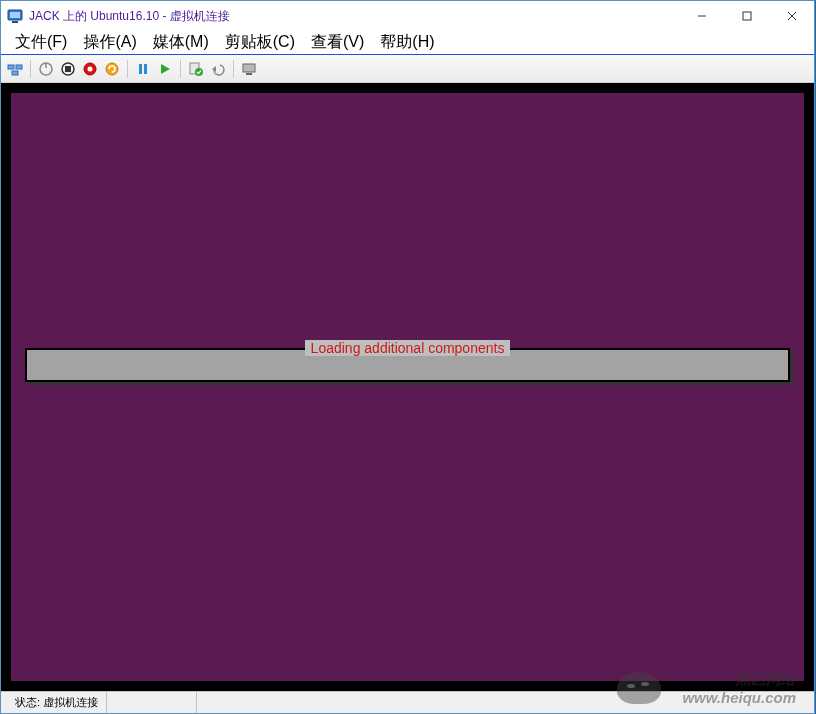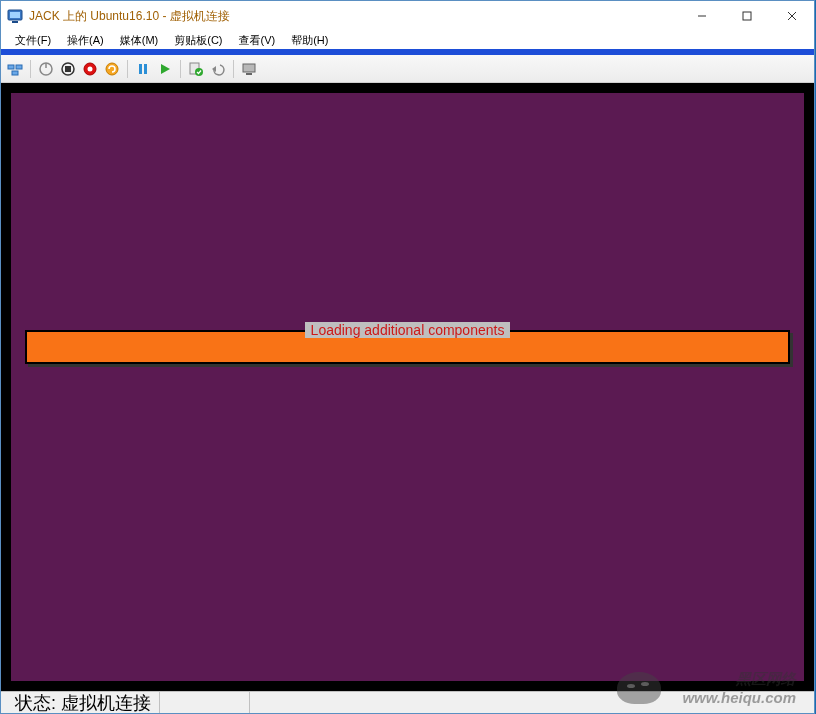--- a/index.html
+++ b/index.html
@@ -1,43 +1,43 @@
 <!DOCTYPE html>
 <html><head>
 <meta charset="utf-8">
 <style>
 * { margin:0; padding:0; box-sizing:border-box; font-family:"Microsoft YaHei","Segoe UI",Tahoma,sans-serif; }
 body { width:816px; height:714px; background:#1a6baf; overflow:hidden; position:relative; }
 .window { position:absolute; left:0; top:0; width:815px; height:714px; background:#fff; border:1px solid #5a8fc2; display:flex; flex-direction:column; }
-.titlebar { height:30px; background:#fff; display:flex; align-items:center; padding:0 0 0 6px; font-size:12px; color:#a16207; }
+.titlebar { height:30px; background:#fff; display:flex; align-items:center; padding:0 0 0 6px; font-size:12px; color:#4c1d95; }
 .vm-logo { width:16px; height:16px; margin-right:6px; display:inline-block; }
 .vm-logo svg { width:16px; height:16px; display:block; }
 .titlebar-text { flex:1; }
 .win-controls { display:flex; height:100%; }
 .win-btn { width:45px; height:100%; display:flex; align-items:center; justify-content:center; color:#555; font-size:12px; }
 .win-btn svg { width:10px; height:10px; stroke:#333; stroke-width:1; fill:none; }
-.menubar { height:24px; background:#fff; display:flex; align-items:center; padding:0 6px; font-size:11px; border-bottom:6px solid #1d4ed8; }
+.menubar { height:24px; background:#fff; display:flex; align-items:center; padding:0 6px; font-size:16px; border-bottom:1px solid #1d4ed8; }
 .menu-item { padding:2px 8px; cursor:default; }
 .toolbar { height:28px; background:linear-gradient(#f8f8f8,#ececec); border-bottom:1px solid #d0d0d0; display:flex; align-items:center; padding:0 4px; gap:2px; }
 .tb-btn { width:20px; height:20px; display:flex; align-items:center; justify-content:center; border-radius:2px; }
 .tb-sep { width:1px; height:18px; background:#c8c8c8; margin:0 3px; }
 .tb-btn svg { width:16px; height:16px; display:block; }
 .vm-screen { flex:1; background:#000; padding:10px; display:flex; align-items:stretch; justify-content:center; }
 .vm-content { width:100%; background:#5b1a52; position:relative; }
-.installer-box { position:absolute; left:14px; right:14px; top:237px; background:#f97316; border:2px solid #000; padding:12px 8px 18px 8px; font-family:"DejaVu Sans Mono","Courier New",monospace; font-size:14px; color:#000; box-shadow:3px 3px 0 #333;text-align:center; }
+.installer-box { position:absolute; left:14px; right:14px; top:255px; background:#a3a3a3; border:2px solid #000; padding:12px 8px 18px 8px; font-family:"DejaVu Sans Mono","Courier New",monospace; font-size:14px; color:#000; box-shadow:3px 3px 0 #333;text-align:center; }
 .installer-title-row { position:absolute; top:-10px; left:0; right:0; display:flex; justify-content:center; align-items:center; }
 .installer-title { background:#bfbfbf; padding:0 6px; color:#cc1a1a; }
 .title-line { height:1px; background:#000; flex:1; }
 .title-line.left { margin-left:85px; }
 .title-line.right { margin-right:85px; }
 .progress-outer { width:100%; height:16px; background:#8a1e7a; margin-top:10px; position:relative; display:flex; align-items:center; justify-content:center; }
 .progress-fill { position:absolute; left:0; top:0; height:100%; background:#e23a1f; }
 .progress-label { position:relative; z-index:2; color:#fff; font-size:13px; }
 .installer-text { margin-top:22px; padding-left:4px; }
-.statusbar { height:22px; background:#f0f0f0; border-top:1px solid #c0c0c0; display:flex; align-items:center; font-size:18px; padding:0 6px; }
+.statusbar { height:22px; background:#f0f0f0; border-top:1px solid #c0c0c0; display:flex; align-items:center; font-size:11px; padding:0 6px; }
 .status-section { padding:0 8px; border-right:1px solid #c0c0c0; height:100%; display:flex; align-items:center; }
 .watermark { position:absolute; right:20px; bottom:8px; opacity:0.45; text-align:right; font-style:italic; font-weight:bold; color:#333; font-size:15px; pointer-events:none; display:flex; align-items:center; gap:21px; }
 .mushroom { width:44px; height:32px; background:#444; border-radius:50% 50% 40% 40%; position:relative; }
 .mushroom::after { content:""; position:absolute; width:8px; height:4px; background:#ccc; border-radius:50%; left:10px; top:12px; box-shadow:14px -2px 0 #ccc; }
 </style>
 </head>
 <body>
 
 <div class="window">
 

